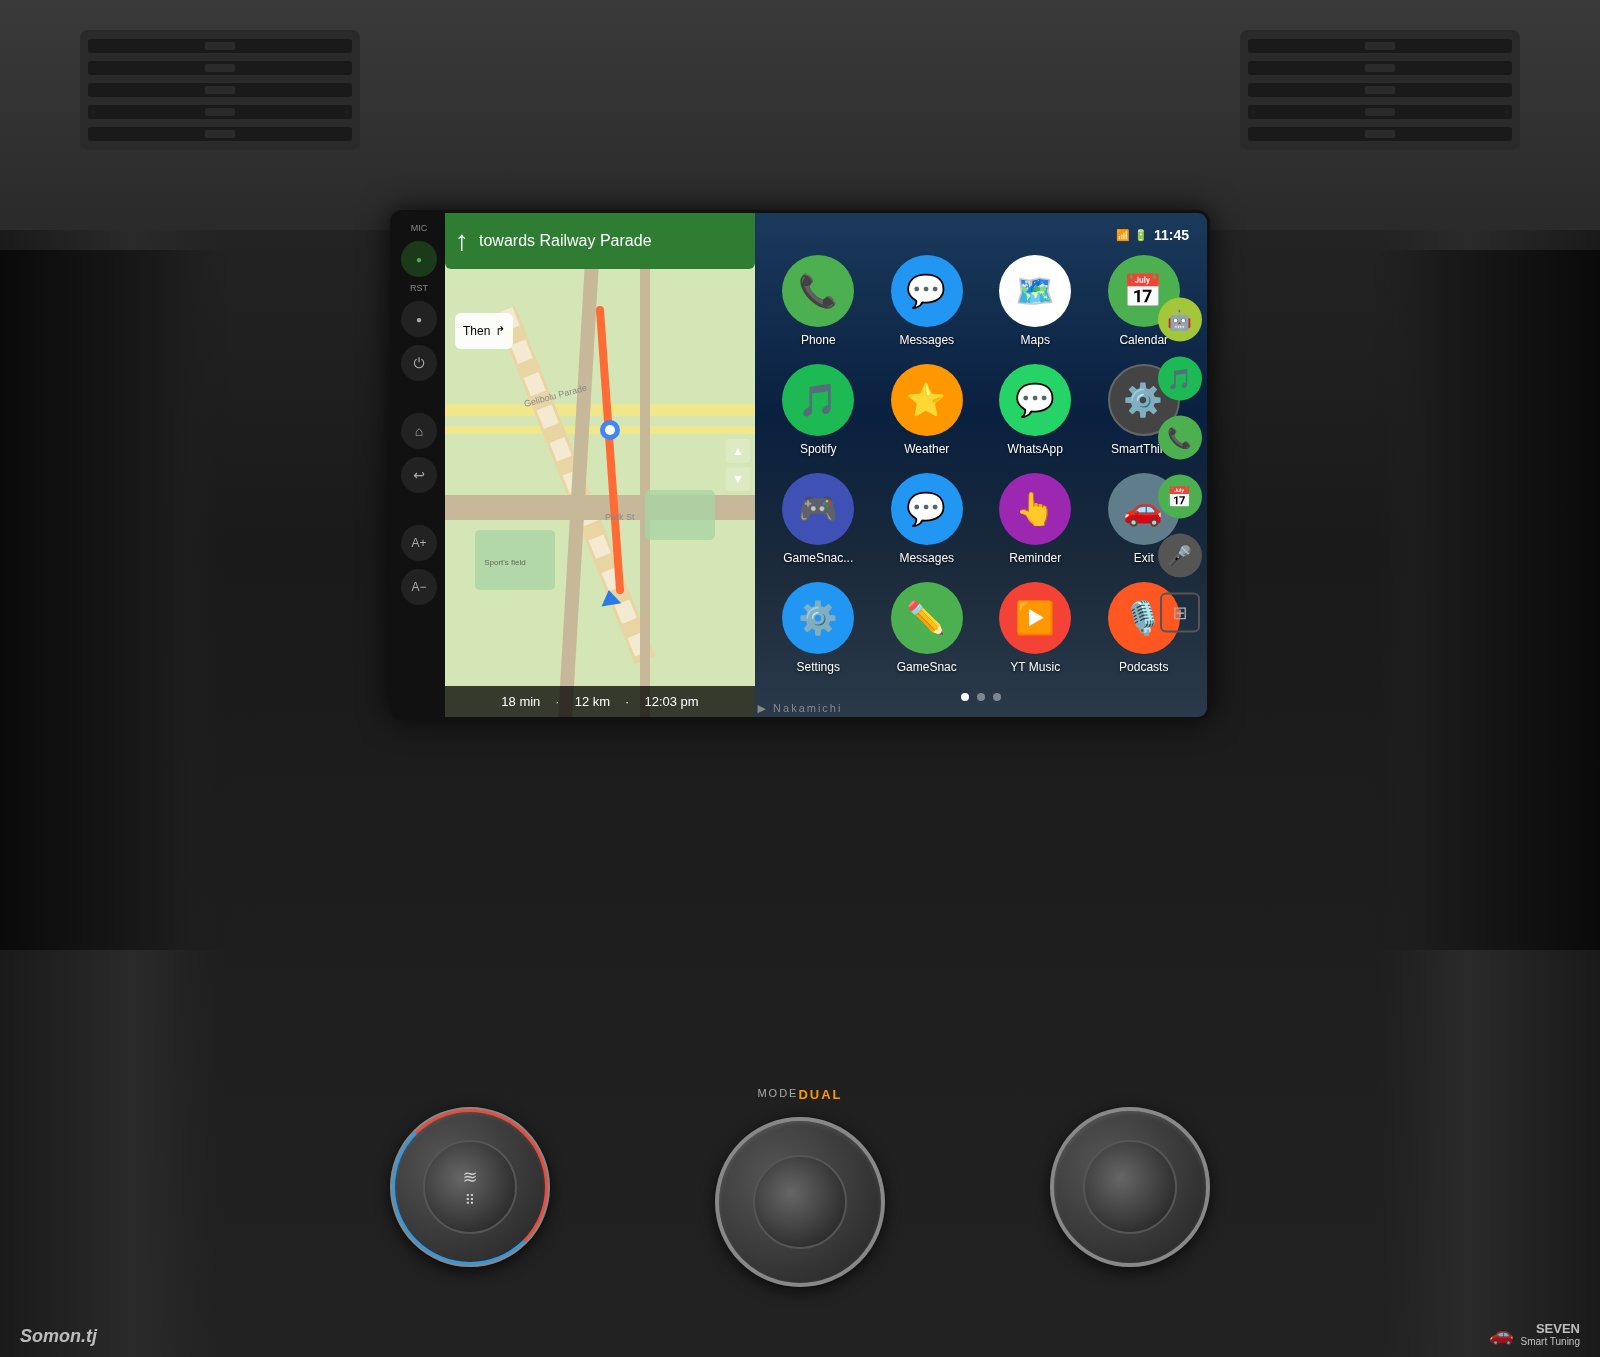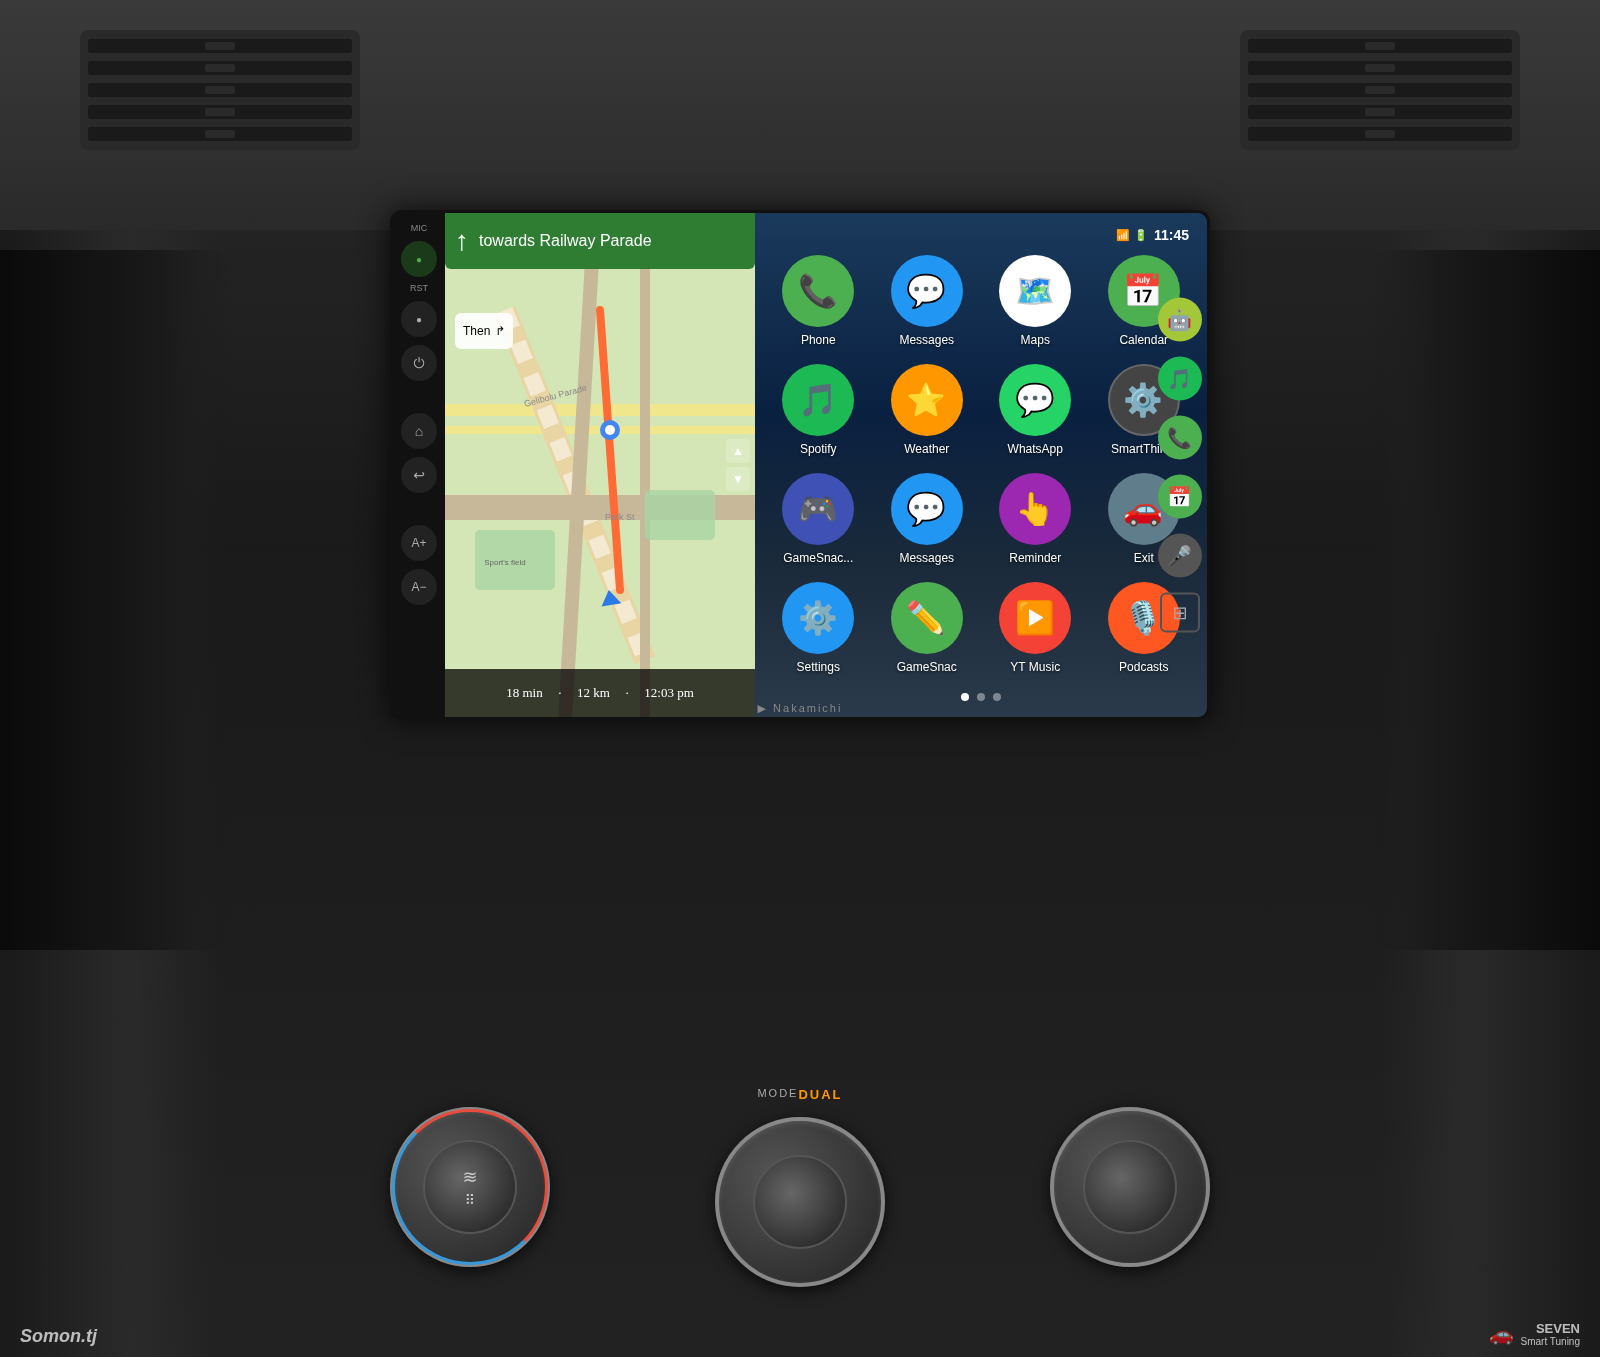--- a/index.html
+++ b/index.html
@@ -226,26 +226,25 @@
     }
 
     
     .map-bottom {
       position: absolute;
       bottom: 0;
       left: 0;
       right: 0;
       background: rgba(0,0,0,0.75);
       color: white;
-      padding: 16px 12px;
+      padding: 8px 12px;
       font-size: 13px;
       display: flex;
       justify-content: center;
       gap: 15px;
-      font-family: Liberation Serif, serif;
     }
 
     .map-scroll-btns {
       position: absolute;
       right: 5px;
       top: 50%;
       transform: translateY(-50%);
       display: flex;
       flex-direction: column;
       gap: 4px;

